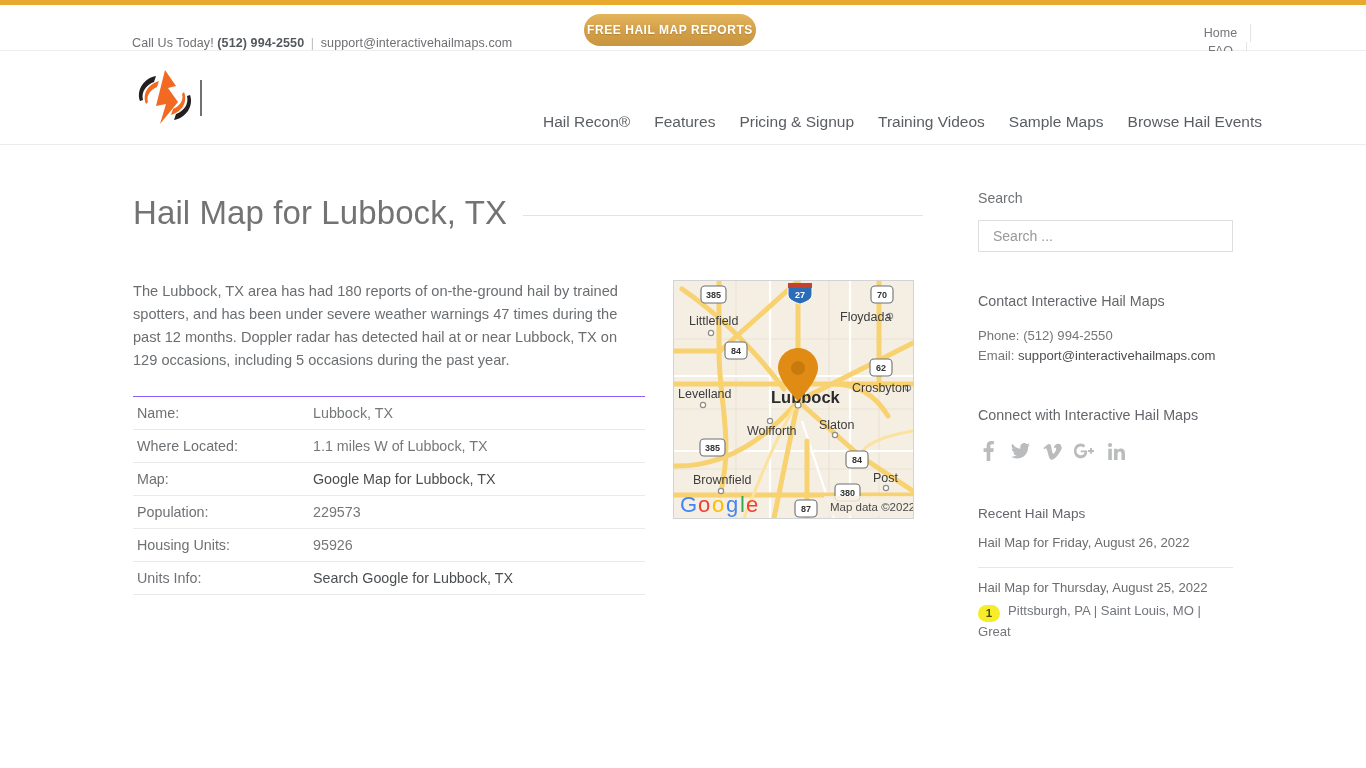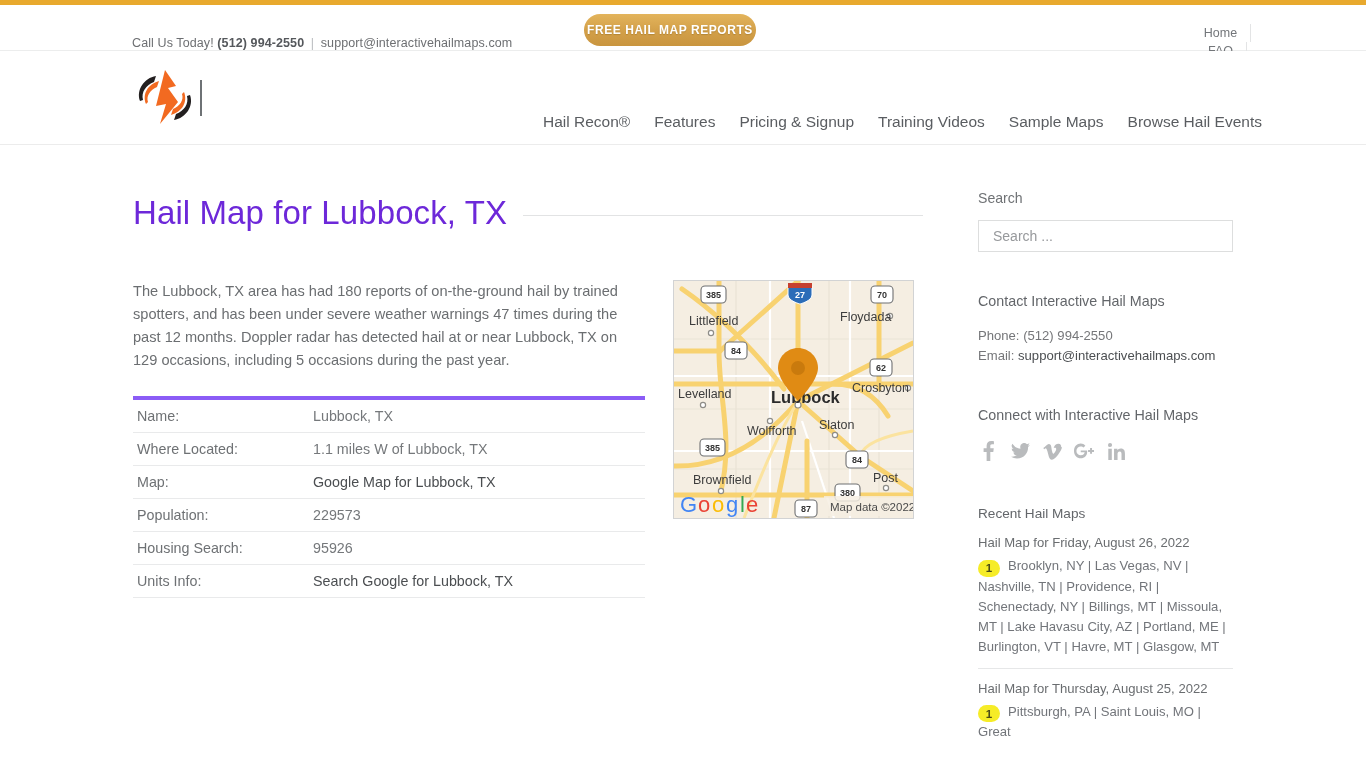--- a/index.html
+++ b/index.html
@@ -136,21 +136,21 @@
   }
 
   .page-title-row {
     display: flex;
     align-items: center;
     height: 46px;
   }
   h1.page-title {
     font-size: 33px;
     font-weight: normal;
-    color: #6d28d9;
+    color: #737373;
     letter-spacing: .1px;
     white-space: nowrap;
   }
   .title-rule {
     flex: 1;
     height: 1px;
     background: #e2e3e4;
     margin-left: 16px;
     margin-top: 4px;
   }
@@ -162,21 +162,21 @@
     line-height: 23px;
     color: #6b6e71;
   }
 
   table.info {
     margin-top: 24px;
     width: 512px;
     border-collapse: collapse;
   }
   table.info tr { border-bottom: 1px solid #e9eaeb; }
-  table.info tr:first-child { border-top: 4px solid #8b5cf6; }
+  table.info tr:first-child { border-top: 1px solid #8b5cf6; }
   table.info td {
     padding: 8px 0 8px 4px;
     font-size: 14.3px;
     color: #6e7174;
     vertical-align: middle;
     height: 31px;
   }
   table.info td.k { width: 176px; }
   table.info td.v a {
     color: #4b4e51;
@@ -355,21 +355,21 @@
         </tr>
         <tr>
           <td class="k">Map:</td>
           <td class="v"><a href="#">Google Map for Lubbock, TX</a></td>
         </tr>
         <tr>
           <td class="k">Population:</td>
           <td class="v"><span class="plain">229573</span></td>
         </tr>
         <tr>
-          <td class="k">Housing Search:</td>
+          <td class="k">Housing Units:</td>
           <td class="v"><span class="plain">95926</span></td>
         </tr>
         <tr>
           <td class="k">Units Info:</td>
           <td class="v"><a href="#">Search Google for Lubbock, TX</a></td>
         </tr>
       </tbody>
         </table>
 
       <div class="map-thumb">
@@ -551,21 +551,20 @@
             </svg>
         </span>
       </div>
     </div>
 
     <div>
       <div class="recent-head">Recent Hail Maps</div>
 
       <div class="recent-item">
         <a href="#" class="recent-date">Hail Map for Friday, August 26, 2022</a>
-        <div class="recent-cities"><span class="badge">1</span><span>Brooklyn, NY | Las Vegas, NV | Nashville, TN | Providence, RI | Schenectady, NY | Billings, MT | Missoula, MT | Lake Havasu City, AZ | Portland, ME | Burlington, VT | Havre, MT | Glasgow, MT</span></div>
       </div>
 
       <div class="recent-item">
         <a href="#" class="recent-date">Hail Map for Thursday, August 25, 2022</a>
         <div class="recent-cities"><span class="badge">1</span><span>Pittsburgh, PA | Saint Louis, MO | Great</span></div>
       </div>
     </div>
   </aside>
 </div>
 

